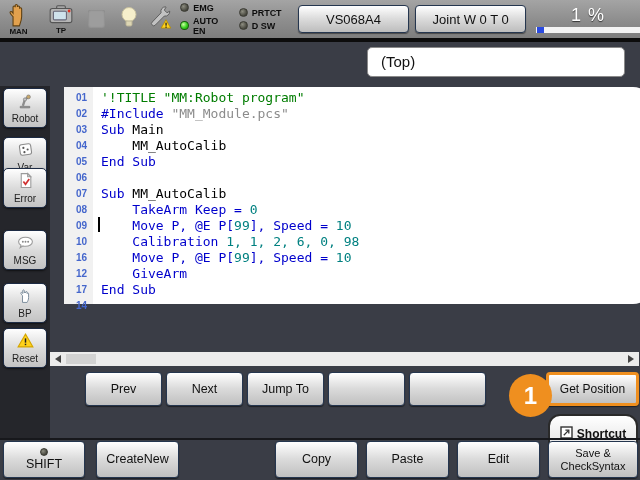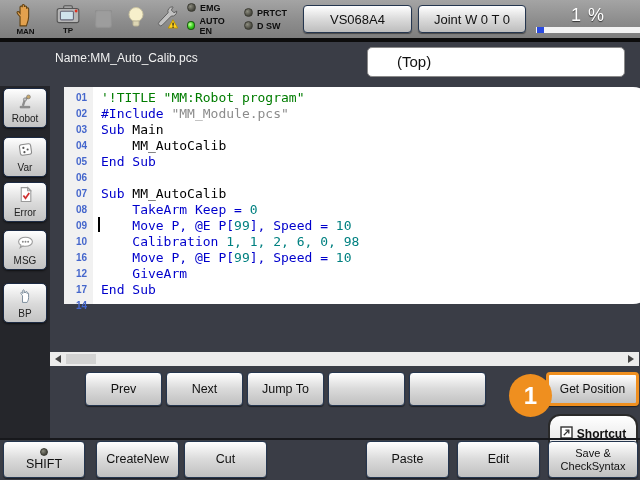--- a/index.html
+++ b/index.html
@@ -22,21 +22,21 @@
     display:flex;align-items:center;justify-content:center;box-shadow:0 1px 1px rgba(0,0,0,.45);box-sizing:border-box;}
   .speed{display:flex;flex-direction:column;align-items:center;margin-left:10px;width:104px;}
   .speed-text{color:#fff;font-size:18px;letter-spacing:1px;text-shadow:0 1px 1px #333;}
   .speed-bar{width:104px;height:6px;background:#f4f4f4;margin-top:1px;position:relative;}
   .speed-fill{position:absolute;left:1px;top:0;width:7px;height:6px;background:var(--progress-blue,#2a4ae0);}
 
   
   .prog-name{position:absolute;left:55px;top:51px;font-size:12px;color:#f2f2f2;}
   .top-box{position:absolute;left:367px;top:47px;width:258px;height:30px;background:#fff;
     border:1px solid #8a8a8a;border-radius:5px;box-sizing:border-box;
-    font-size:15px;color:#111;line-height:28px;padding-left:29px;}
+    font-size:15px;color:#111;line-height:28px;padding-left:13px;}
 
   
   .side-strip{position:absolute;left:0;top:86px;width:50px;height:352px;background:#25262b;}
   .side-btn{position:absolute;left:3px;width:44px;height:40px;border-radius:5px;border:1px solid #1d2b44;
     background:linear-gradient(#fefefe,#dadada 52%,#c3c3c3);
     display:flex;flex-direction:column;align-items:center;justify-content:center;gap:0px;
     box-shadow:0 1px 2px rgba(0,0,0,.6);box-sizing:border-box;}
   .side-btn .lbl{font-size:10px;color:#222;line-height:1;margin-top:1px;}
 
   
@@ -80,21 +80,21 @@
   .tool-btn{top:441px;height:37px;width:83px;flex-direction:column;line-height:1.15;text-align:right;}
   .tool-btn .led{width:8px;height:8px;margin-bottom:1px;}
   .two-line{font-size:11px;text-align:center;}
 </style>
 </head>
 <body>
 
 <div id="screen">
 
   <div class="topbar">
-    <div class="icon-stack" style="margin-left:12px">
+    <div class="icon-stack" style="margin-left:5px">
       <span>
         <svg width="27" height="24" viewBox="0 0 24 22">
             <path d="M7 21V12.5C5.6 11.2 3.6 8.9 4.4 8.1c.8-.8 2 .3 2.6 1.2V3.8c0-1.4 2-1.4 2 0V2.4c0-1.4 2-1.4 2 0v1.3c0-1.3 2-1.3 2 0v1.6c0-1.2 1.9-1.2 1.9.2v6.8c0 3.3-1.1 5.9-2.1 8.7z" fill="#e2a14e" stroke="#5f4012" stroke-width="1"></path>
           </svg>
       </span>
       <span class="icon-label">MAN</span>
     </div>
     <div class="icon-stack" style="margin-left:16px">
       <span>
         <svg width="26" height="22" viewBox="0 0 24 20">
@@ -144,21 +144,20 @@
     <div class="tb-btn" style="margin-left:16px;width:116px">VS068A4</div>
     <div class="tb-btn" style="margin-left:6px;width:115px">Joint W 0 T 0</div>
     <div class="speed">
       <div class="speed-text">1 %</div>
       <div class="speed-bar">
           <div class="speed-fill"></div>
         </div>
     </div>
   </div>
 
-  <span class="prog-name">Name:MM_Auto_Calib.pcs</span>
   <div class="top-box">(Top)</div>
 
   <div class="side-strip"></div>
 
   <div class="side-btn" style="top:88px">
     <span><svg width="17" height="17" viewBox="0 0 16 16">
           <path d="M3 13.5h9V15H3z" fill="#9a9a9a" stroke="#666" stroke-width=".5"></path>
           <path d="M5.5 13 7.5 7l3.2-2.2" stroke="#8d8d8d" stroke-width="2.2" fill="none"></path>
           <circle cx="7.5" cy="7" r="1.5" fill="#c4c4c4" stroke="#777" stroke-width=".6"></circle>
           <circle cx="10.8" cy="4.6" r="1.8" fill="#c9a86a" stroke="#777" stroke-width=".6"></circle>
@@ -167,21 +166,21 @@
   </div>
   <div class="side-btn" style="top:137px">
     <span><svg width="17" height="17" viewBox="0 0 16 16">
           <rect x="2.7" y="3" width="10.6" height="10" rx="2" fill="#fdfdfd" stroke="#8a8a8a" transform="rotate(-8 8 8)"></rect>
           <circle cx="6" cy="6.5" r="1" fill="#555"></circle>
           <circle cx="10" cy="8" r="1" fill="#555"></circle>
           <circle cx="7" cy="10.5" r="1" fill="#555"></circle>
         </svg></span>
     <span class="lbl">Var</span>
   </div>
-  <div class="side-btn" style="top:182px">
+  <div class="side-btn" style="top:168px">
     <span><svg width="17" height="17" viewBox="0 0 16 16">
           <path d="M4 1.5h6l3 3v10H4z" fill="#fff" stroke="#9a9a9a"></path>
           <path d="M10 1.5v3h3z" fill="#e6e6e6" stroke="#9a9a9a"></path>
           <path d="M6 9l2 2.5 3.5-5" stroke="#d03030" stroke-width="1.6" fill="none"></path>
         </svg></span>
     <span class="lbl">Error</span>
   </div>
   <div class="side-btn" style="top:230px">
     <span><svg width="17" height="17" viewBox="0 0 16 16">
           <path d="M8 3c3.6 0 6.5 1.9 6.5 4.3S11.6 11.5 8 11.5c-.8 0-1.6-.1-2.3-.3L3 13l.8-2.4C2.2 9.8 1.5 8.6 1.5 7.3 1.5 4.9 4.4 3 8 3z" fill="#fff" stroke="#999"></path>
@@ -189,20 +188,28 @@
           <circle cx="8" cy="7.3" r=".9" fill="#888"></circle>
           <circle cx="10.5" cy="7.3" r=".9" fill="#888"></circle>
         </svg></span>
     <span class="lbl">MSG</span>
   </div>
   <div class="side-btn" style="top:283px">
     <span><svg width="17" height="17" viewBox="0 0 16 16">
           <path d="M5.2 14.5V8.2c-.9-1-2-2.4-1.5-2.9.5-.5 1.2.1 1.7.8V3.4c0-1 1.4-1 1.4 0v2.2c0-1.2 1.4-1.2 1.4 0V5c0-1 1.4-1 1.4 0v1.2c0-.9 1.3-.9 1.3.1V10c0 2-.8 3.2-1.4 4.5z" fill="#fff" stroke="#7a8a9a" stroke-width=".9"></path>
         </svg></span>
     <span class="lbl">BP</span>
+  </div>
+  <div class="side-btn" style="top:328px">
+    <span><svg width="17" height="17" viewBox="0 0 16 16">
+          <path d="M8 2 15 14H1z" fill="#ffd21c" stroke="#d4a500"></path>
+          <rect x="7.3" y="6" width="1.4" height="4" fill="#222"></rect>
+          <rect x="7.3" y="11" width="1.4" height="1.4" fill="#222"></rect>
+        </svg></span>
+    <span class="lbl">Reset</span>
   </div>
 
   <div class="editor">
     <div class="gutter-bg"></div>
     <div class="code-lines">
         <div class="code-line">
           <span class="line-num">01</span>
           <span class="line-text"><span class="tk-comment">'!TITLE "MM:Robot program"</span></span>
         </div>
         <div class="code-line">
@@ -287,21 +294,21 @@
     <span>Shortcut</span>
   </div>
 
   <div class="divider"></div>
 
   <div class="btn tool-btn" style="left:3px;width:82px">
     <span class="led"></span>
     <span>SHIFT</span>
   </div>
   <div class="btn tool-btn" style="left:96px">CreateNew</div>
-  <div class="btn tool-btn" style="left:184px">Cut</div>
+  <div class="btn tool-btn" style="left:275px">Copy</div>
   <div class="btn tool-btn" style="left:366px">Paste</div>
   <div class="btn tool-btn" style="left:457px">Edit</div>
   <div class="btn tool-btn two-line" style="left:548px;width:90px">
     <span>Save &amp;</span>
     <span>CheckSyntax</span>
   </div>
 
 </div>
 
 </body></html>

